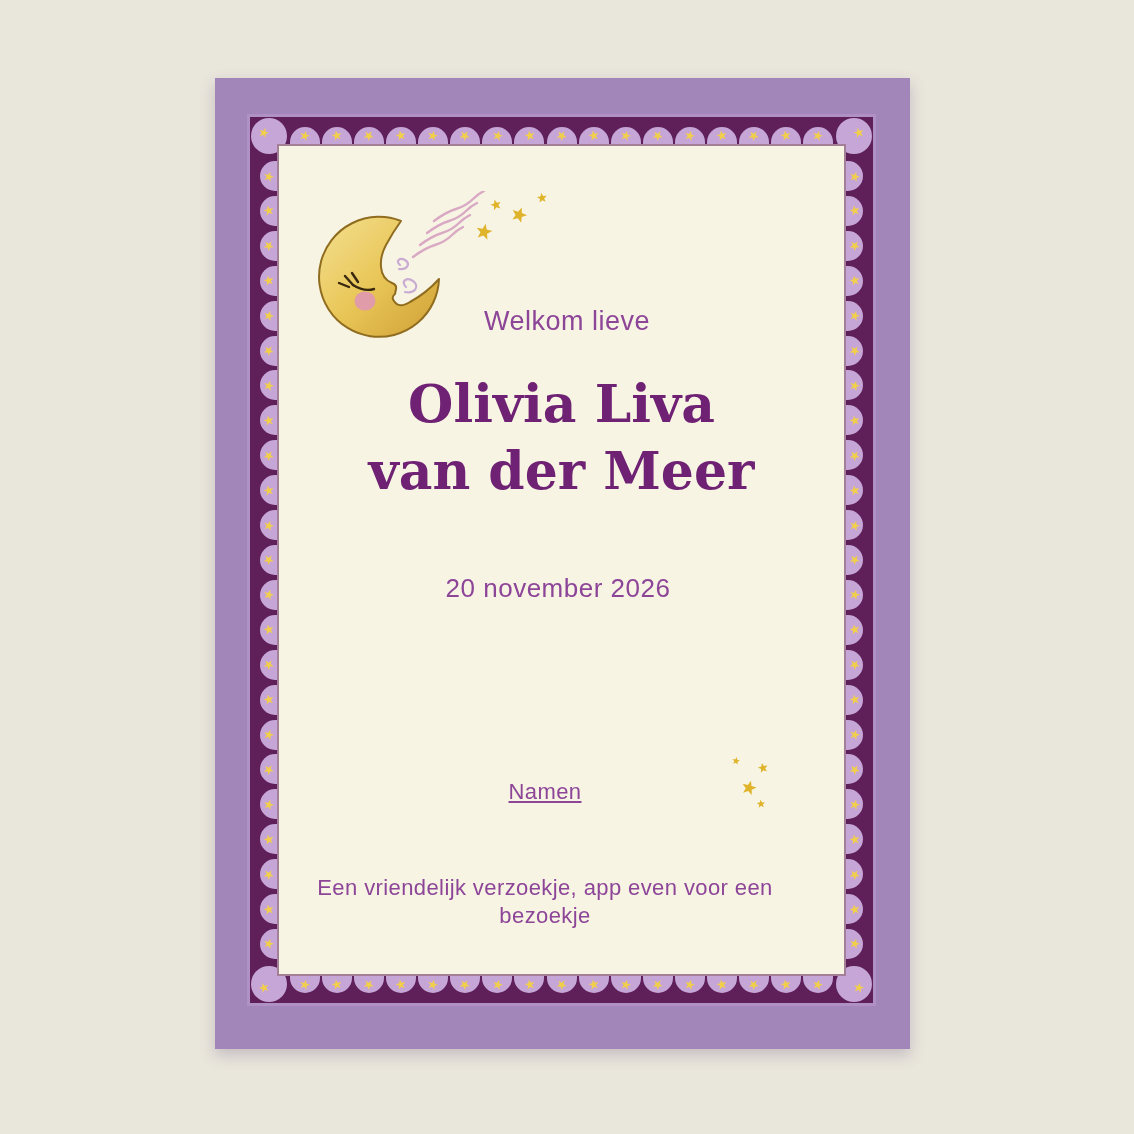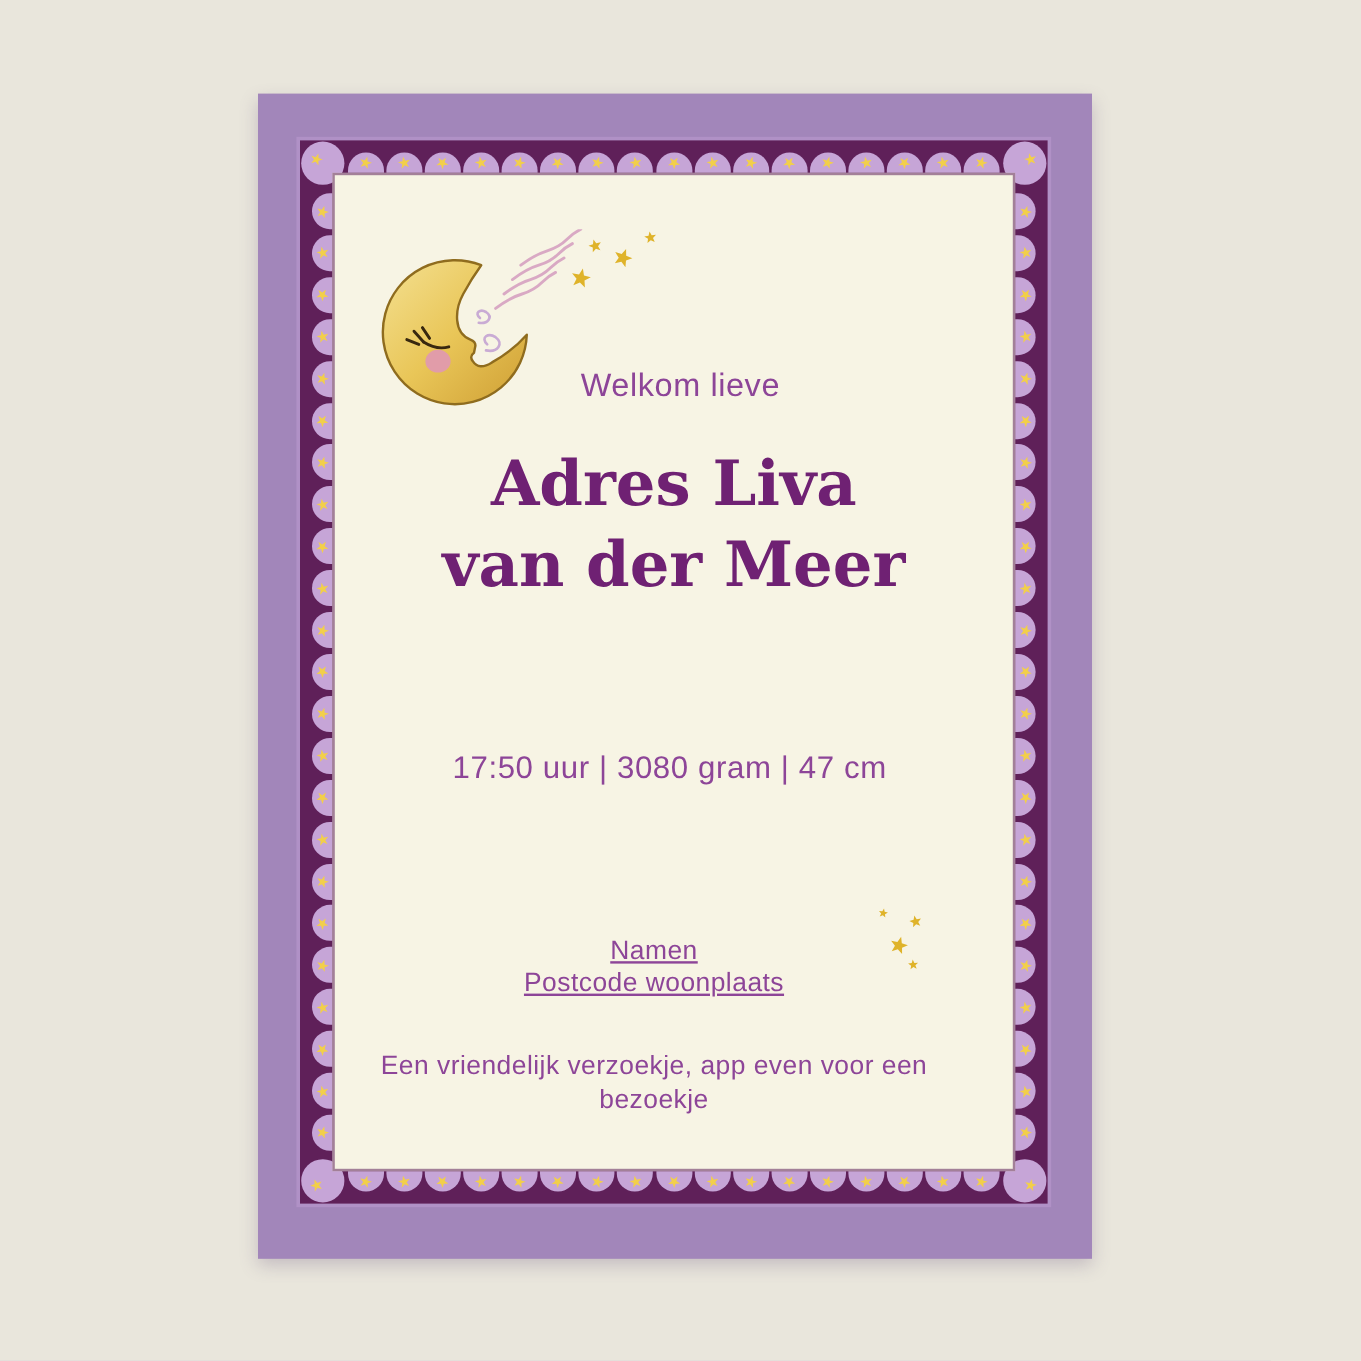--- a/index.html
+++ b/index.html
@@ -396,38 +396,37 @@
             <use href="#star5" transform="translate(175,41) rotate(12) scale(1.05)"></use>
             <use href="#star5" transform="translate(187,14) rotate(-15) scale(0.7)"></use>
             <use href="#star5" transform="translate(210,24) rotate(20) scale(1.0)"></use>
             <use href="#star5" transform="translate(233,7) rotate(-8) scale(0.65)"></use>
           </g>
         </svg>
 
         <div class="txt intro">Welkom lieve</div>
 
         <h1 class="txt title">
-          <span>Adres Liva</span>
+          <span>Olivia Liva</span>
           <span>van der Meer</span>
         </h1>
 
-        <div class="txt stats">17:50 uur | 3080 gram | 47 cm</div>
+        <div class="txt date">20 november 2026</div>
 
         <svg class="cluster-art" viewBox="0 0 60 70">
           <g fill="#dfb32a">
             <use href="#star5" transform="translate(7,12) rotate(10) scale(0.5)"></use>
             <use href="#star5" transform="translate(34,19) rotate(-12) scale(0.65)"></use>
             <use href="#star5" transform="translate(20,39) rotate(15) scale(0.95)"></use>
             <use href="#star5" transform="translate(32,55) rotate(-5) scale(0.55)"></use>
           </g>
         </svg>
 
         <div class="txt address">
           <span>Namen</span>
-          <span>Postcode woonplaats</span>
         </div>
 
         <div class="txt request">
           <span>Een vriendelijk verzoekje, app even voor een bezoekje</span>
         </div>
 
       </div>
     </div>
   </div>
 </div>

